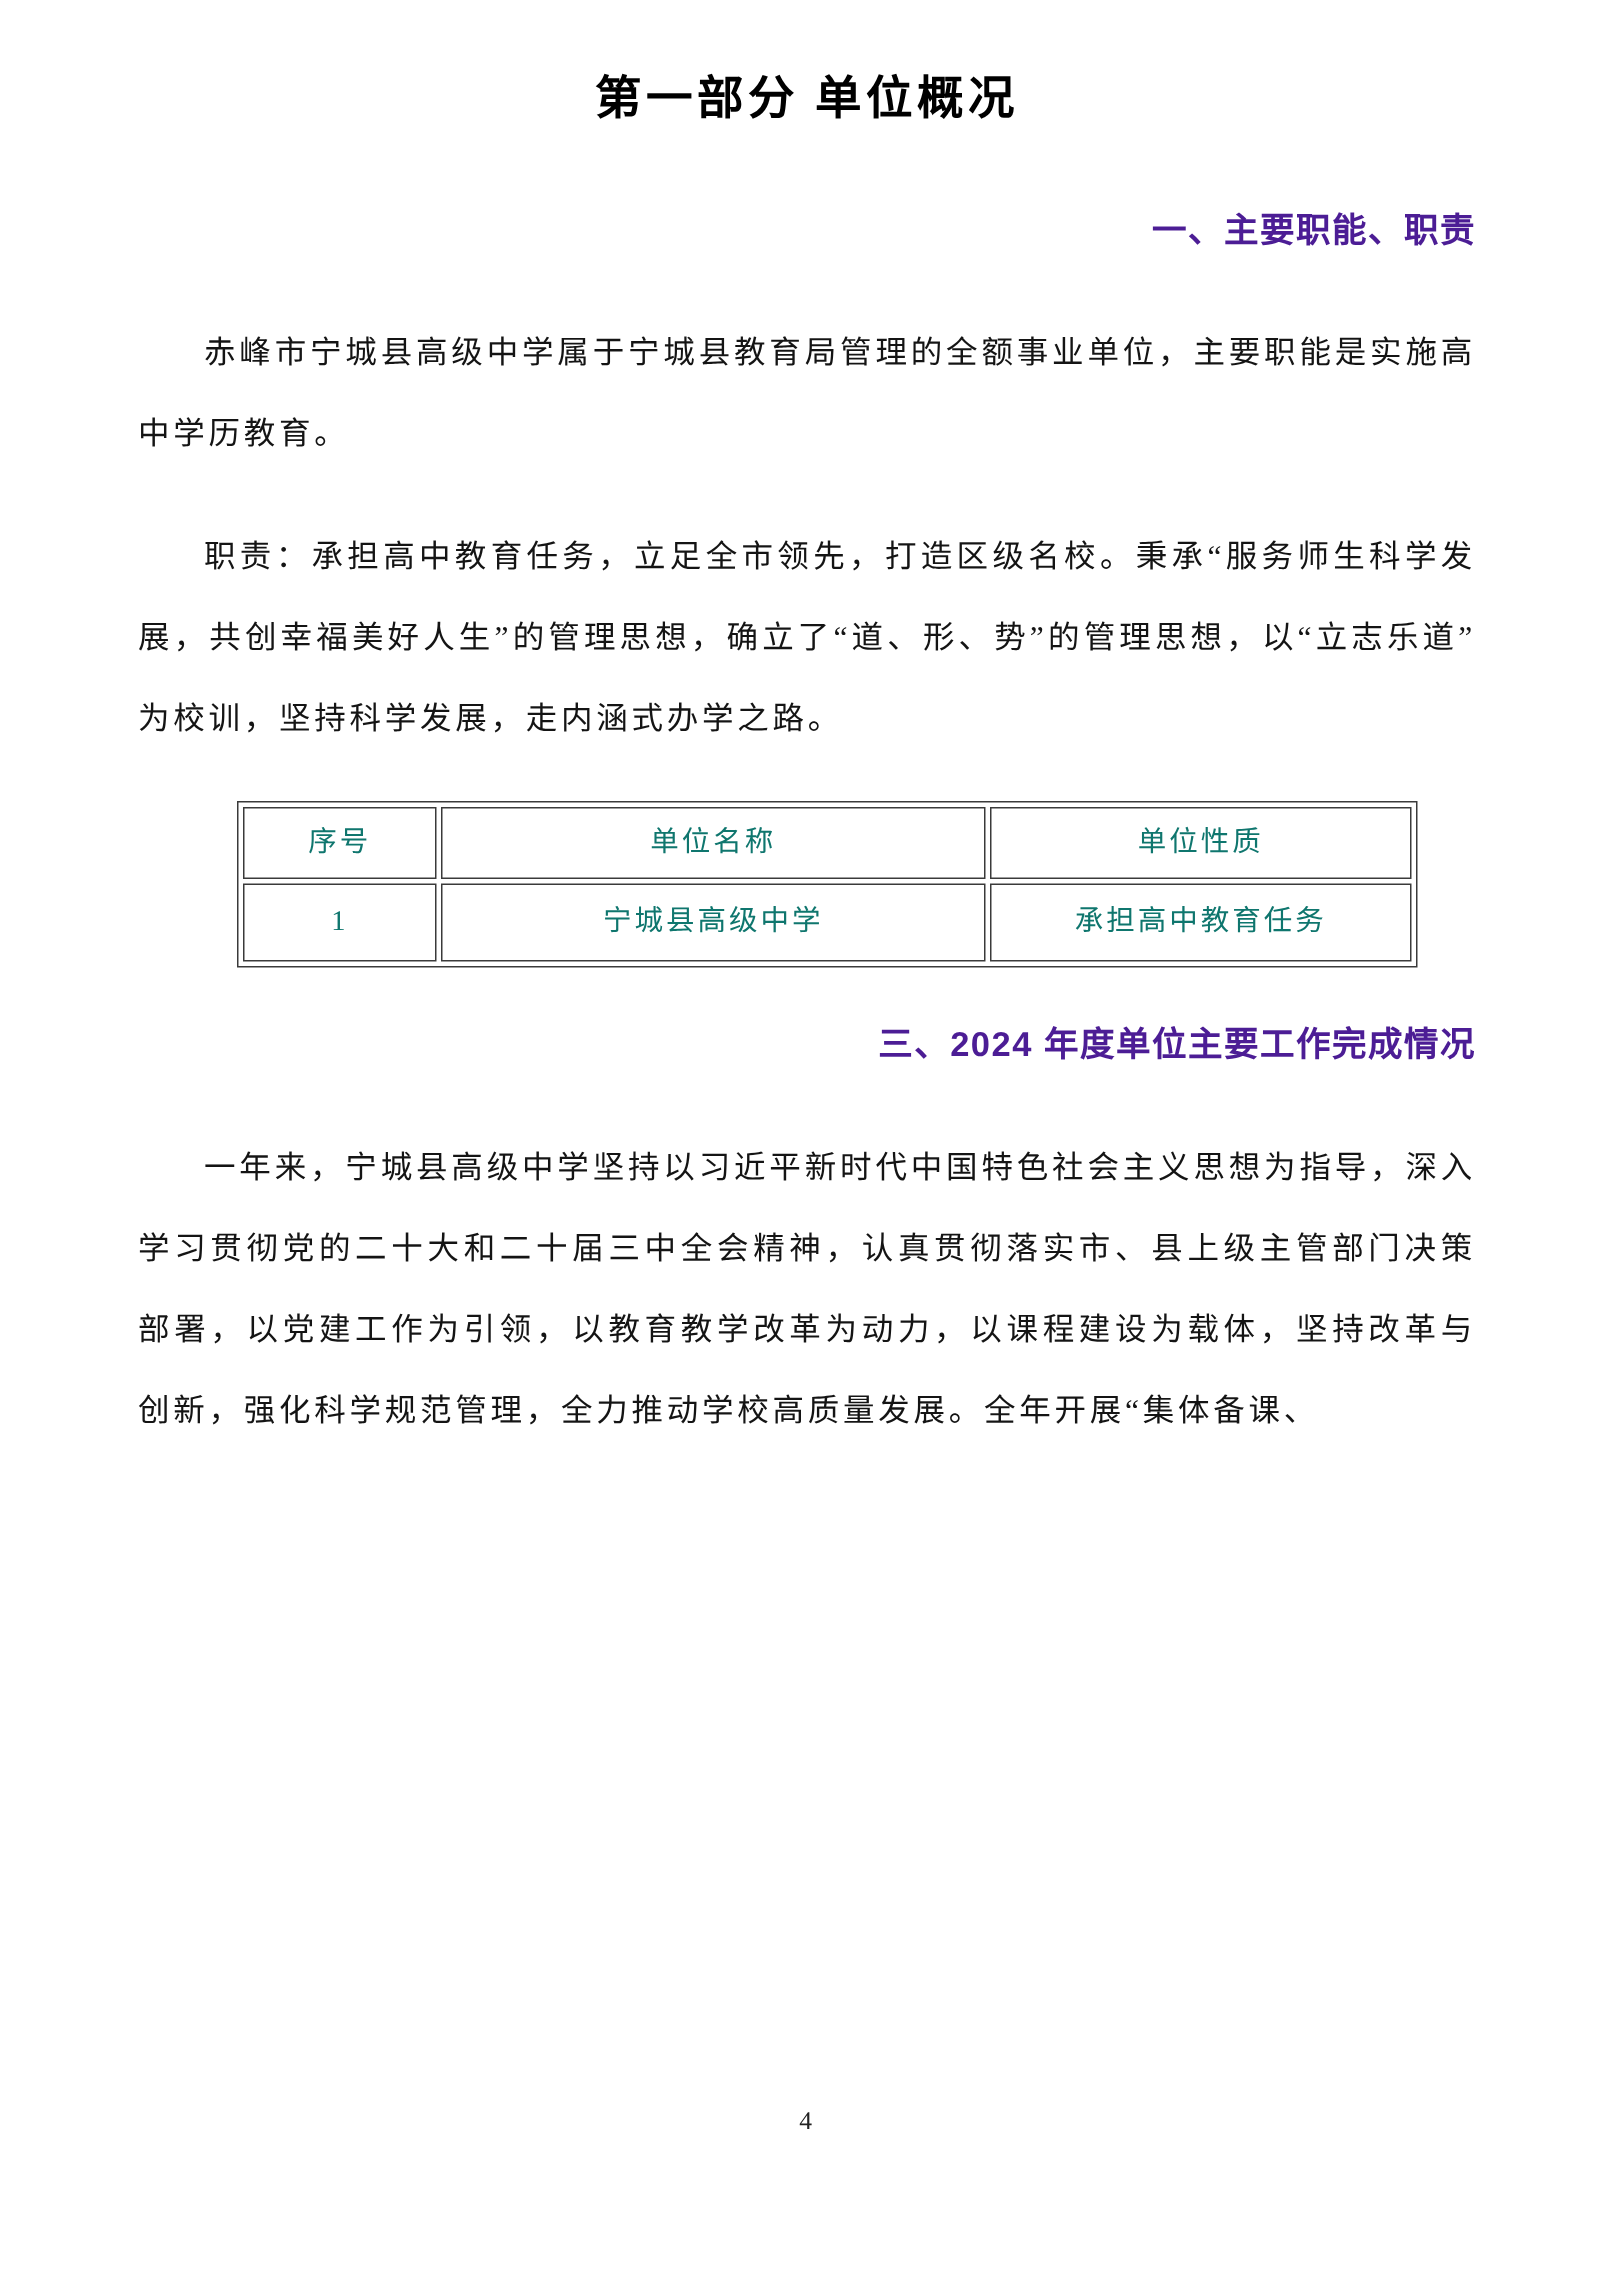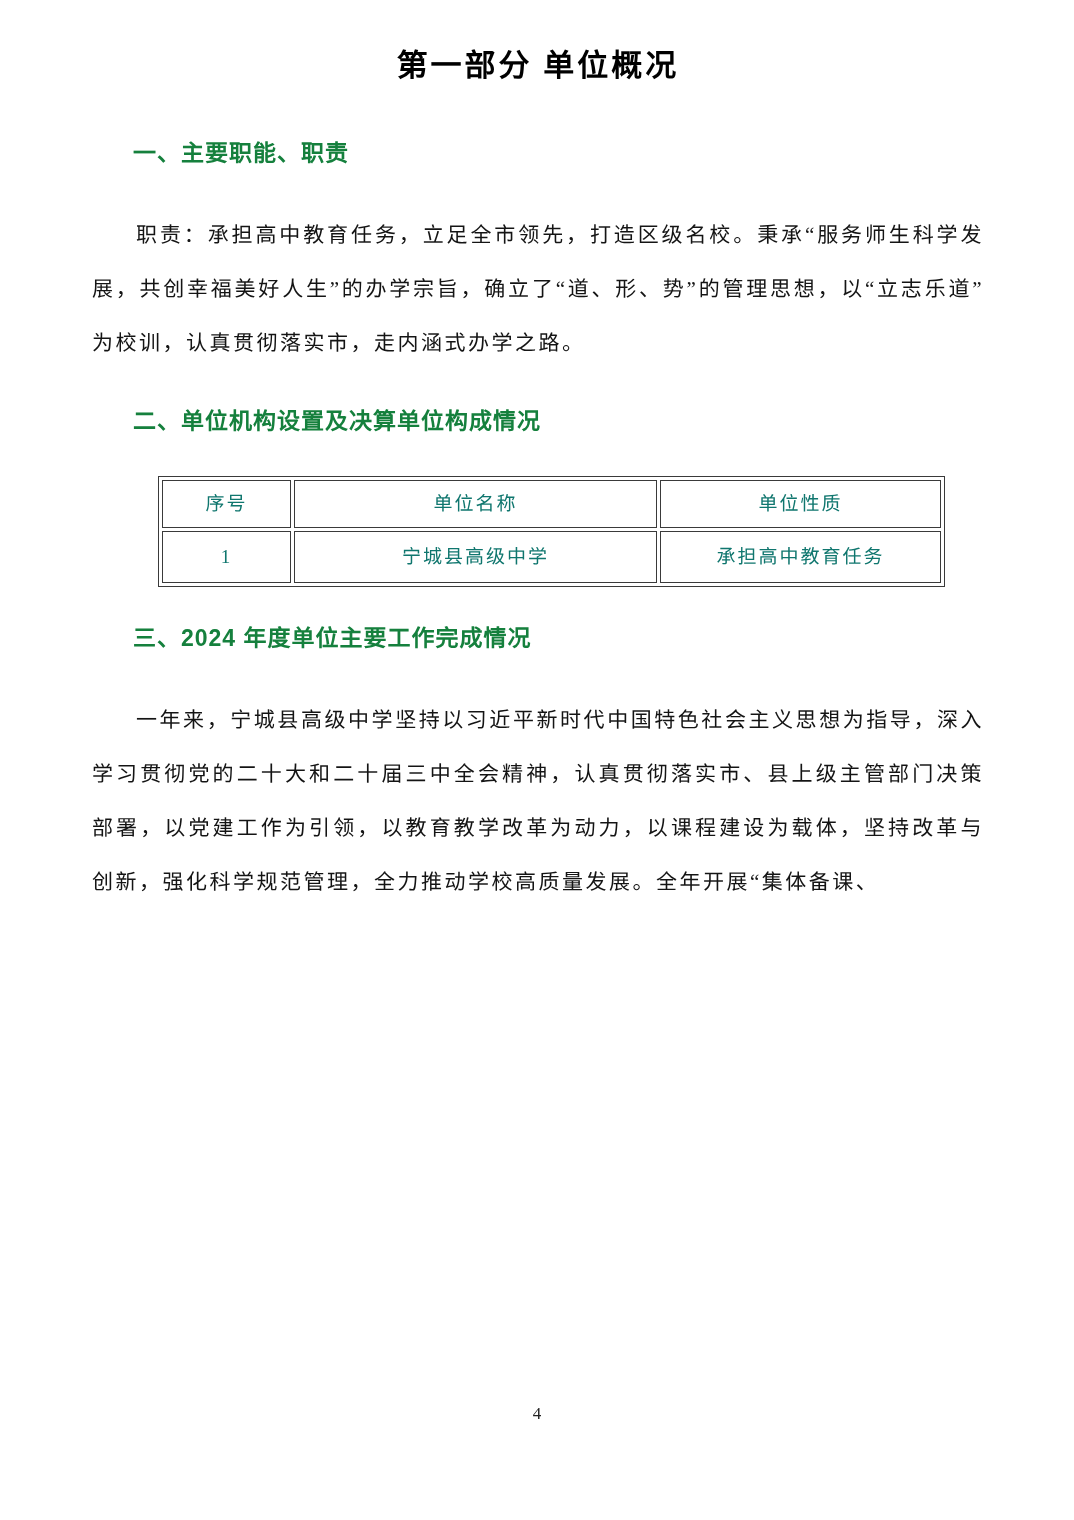--- a/index.html
+++ b/index.html
@@ -30,21 +30,22 @@
     letter-spacing: 3px;
     color: #000000;
   }
   .sec-heading {
     margin: 36px 0 40px 41px;
     font-family: "Liberation Sans", "DejaVu Sans", sans-serif;
     font-weight: bold;
     font-size: 23px;
     line-height: 30px;
     letter-spacing: 1px;
-    color: #15803d;
+    color: #4c1d95;
+    text-align: right;
   }
   .sec-heading.sec-3 {
     margin-top: 36px;
   }
   .body-para {
     margin: 0 0 28px 0;
     font-size: 21px;
     line-height: 54px;
     letter-spacing: 2.5px;
     text-indent: 44px;
@@ -89,24 +90,24 @@
 </style>
 </head>
 <body>
 
 <div class="page">
 
   <h1 class="doc-title">第一部分 单位概况</h1>
 
   <h2 class="sec-heading sec-1">一、主要职能、职责</h2>
 
+  <p class="body-para">赤峰市宁城县高级中学属于宁城县教育局管理的全额事业单位，主要职能是实施高中学历教育。</p>
 
-  <p class="body-para">职责：承担高中教育任务，立足全市领先，打造区级名校。秉承“服务师生科学发展，共创幸福美好人生”的办学宗旨，确立了“道、形、势”的管理思想，以“立志乐道”为校训，认真贯彻落实市，走内涵式办学之路。</p>
+  <p class="body-para">职责：承担高中教育任务，立足全市领先，打造区级名校。秉承“服务师生科学发展，共创幸福美好人生”的管理思想，确立了“道、形、势”的管理思想，以“立志乐道”为校训，坚持科学发展，走内涵式办学之路。</p>
 
-  <h2 class="sec-heading sec-2">二、单位机构设置及决算单位构成情况</h2>
 
 
 
   <table class="units-table">
     <thead>
       <tr>
         <th class="col-index">序号</th>
         <th class="col-name">单位名称</th>
         <th class="col-type">单位性质</th>
       </tr>

